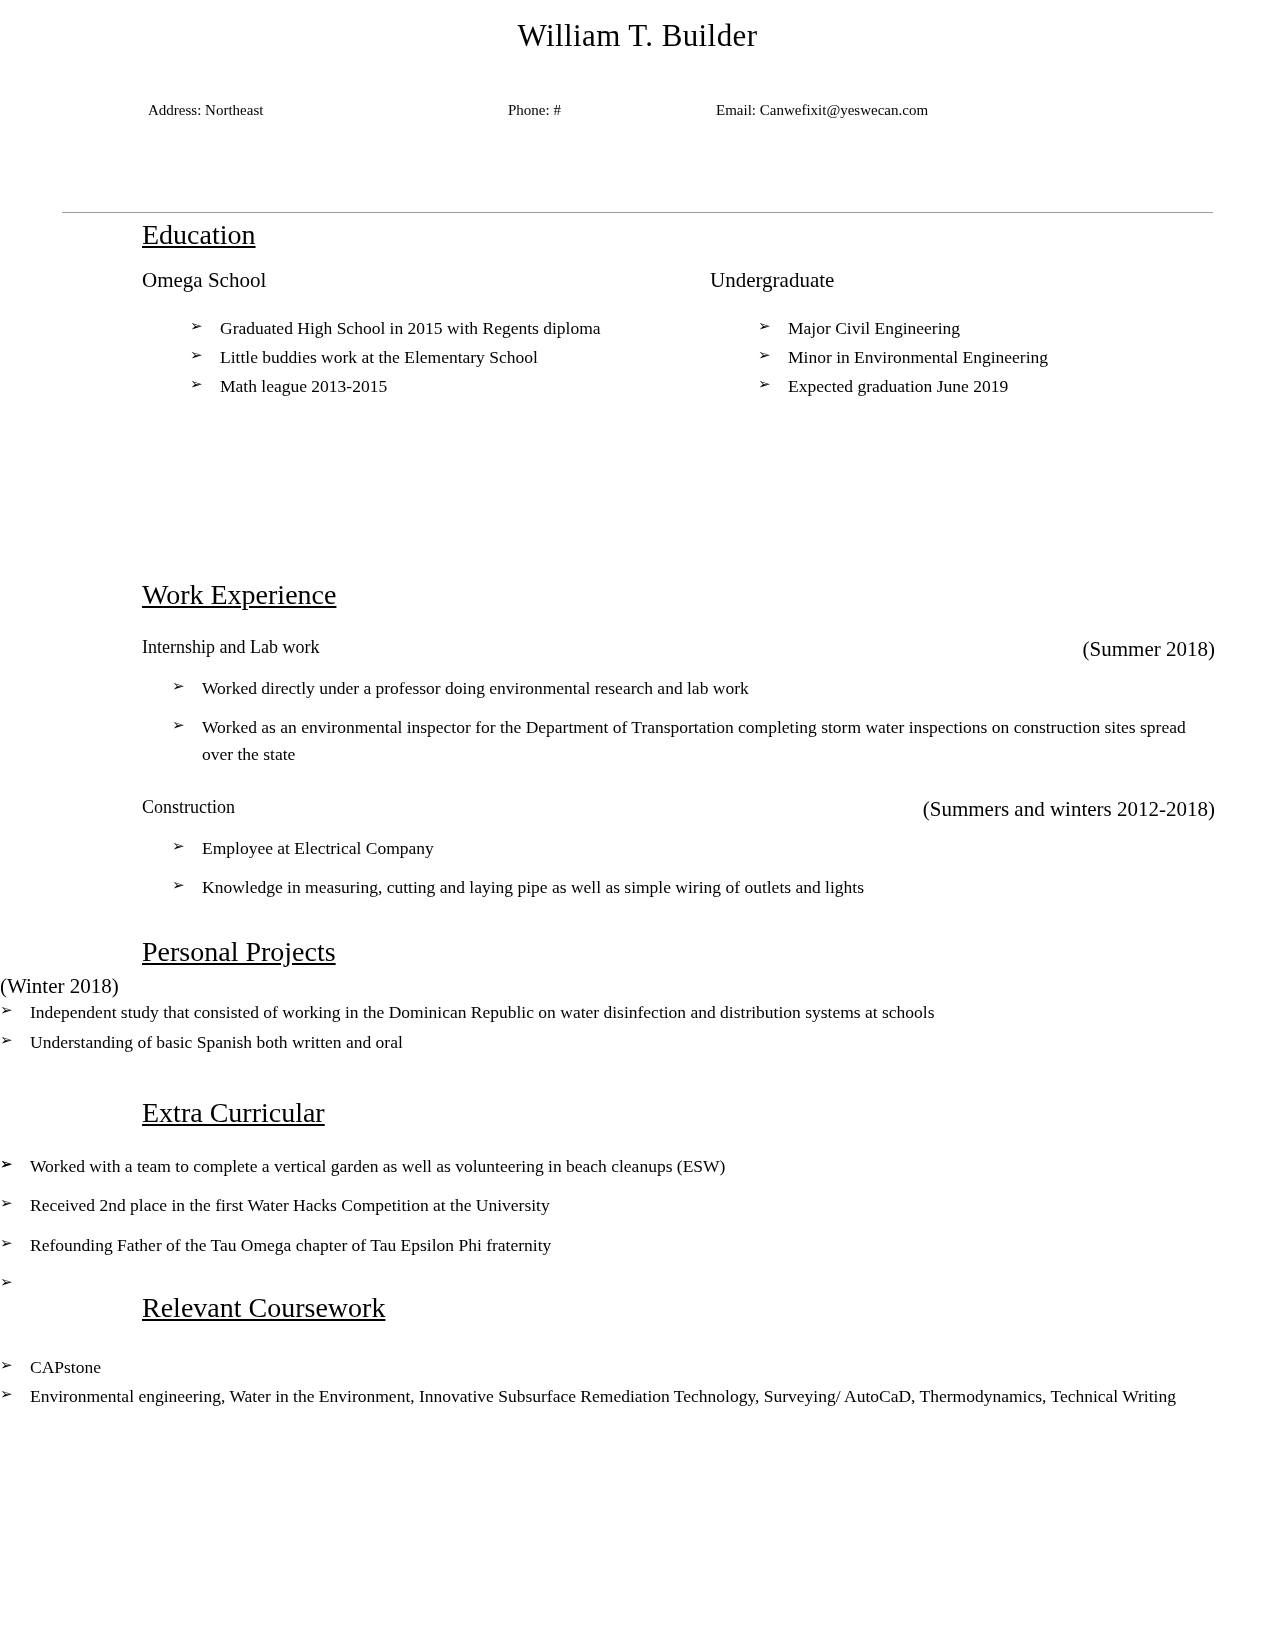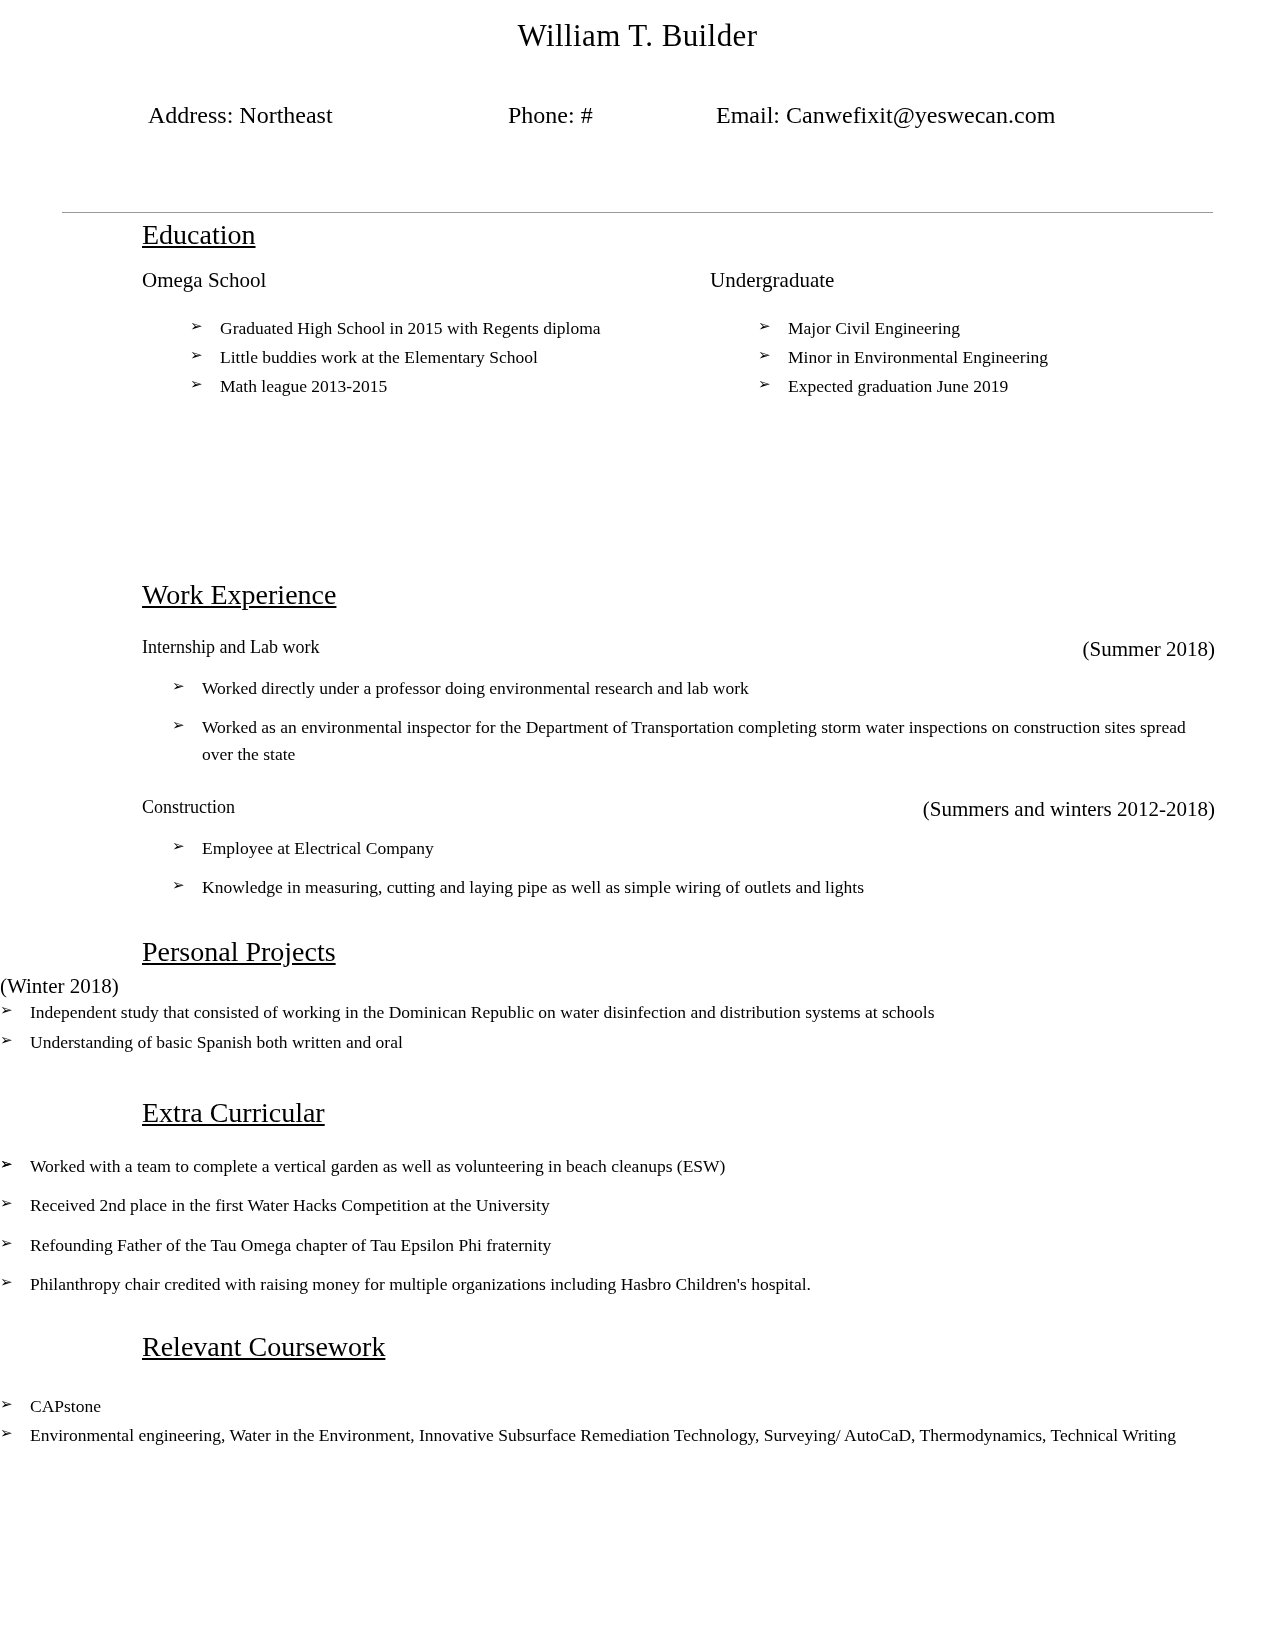--- a/index.html
+++ b/index.html
@@ -25,21 +25,21 @@
   .name {
     text-align: center;
     font-size: 31px;
     letter-spacing: 0.4px;
     margin: 18px 0 0 0;
     font-weight: normal;
   }
   .contact-row {
     margin-top: 48px;
     padding: 0 150px 0 150px;
-    font-size: 24px;
+    font-size: 15px;
     position: relative;
     height: 26px;
   }
   .contact-address {
     position: absolute;
     left: 148px;
     top: 0;
   }
   .contact-phone {
     position: absolute;
@@ -221,21 +221,21 @@
       <li><span class="arrow">➢</span><span>Independent study that consisted of working in the Dominican Republic on water disinfection and distribution systems at schools</span></li>
       <li><span class="arrow">➢</span><span>Understanding of basic Spanish both written and oral</span></li>
     </ul>
 
     <h2 class="section-head" style="margin-top:40px;">Extra Curricular</h2>
     <ul class="bullets spaced block-list" style="margin-top:24px;">
       <li><span class="arrow">➢</span></li>
       <li><span class="arrow">➢</span><span>Worked with a team to complete a vertical garden as well as volunteering in beach cleanups (ESW)</span></li>
       <li><span class="arrow">➢</span><span>Received 2nd place in the first Water Hacks Competition at the University</span></li>
       <li><span class="arrow">➢</span><span>Refounding Father of the Tau Omega chapter of Tau Epsilon Phi fraternity</span></li>
-      <li><span class="arrow">➢</span><span>Philanthropy chair credited with raising money for multiple organizations including Hasbro Children's hospital.</span></li>
+      <li><span class="arrow">➢</span></li>
     </ul>
 
     <h2 class="section-head" style="margin-top:32px;">Relevant Coursework</h2>
     <ul class="bullets block-list" style="margin-top:30px;">
       <li><span class="arrow">➢</span><span>CAPstone</span></li>
       <li><span class="arrow">➢</span><span>Environmental engineering, Water in the Environment, Innovative Subsurface Remediation Technology, Surveying/ AutoCaD, Thermodynamics, Technical Writing</span></li>
     </ul>
 
   </div>
 </div>

